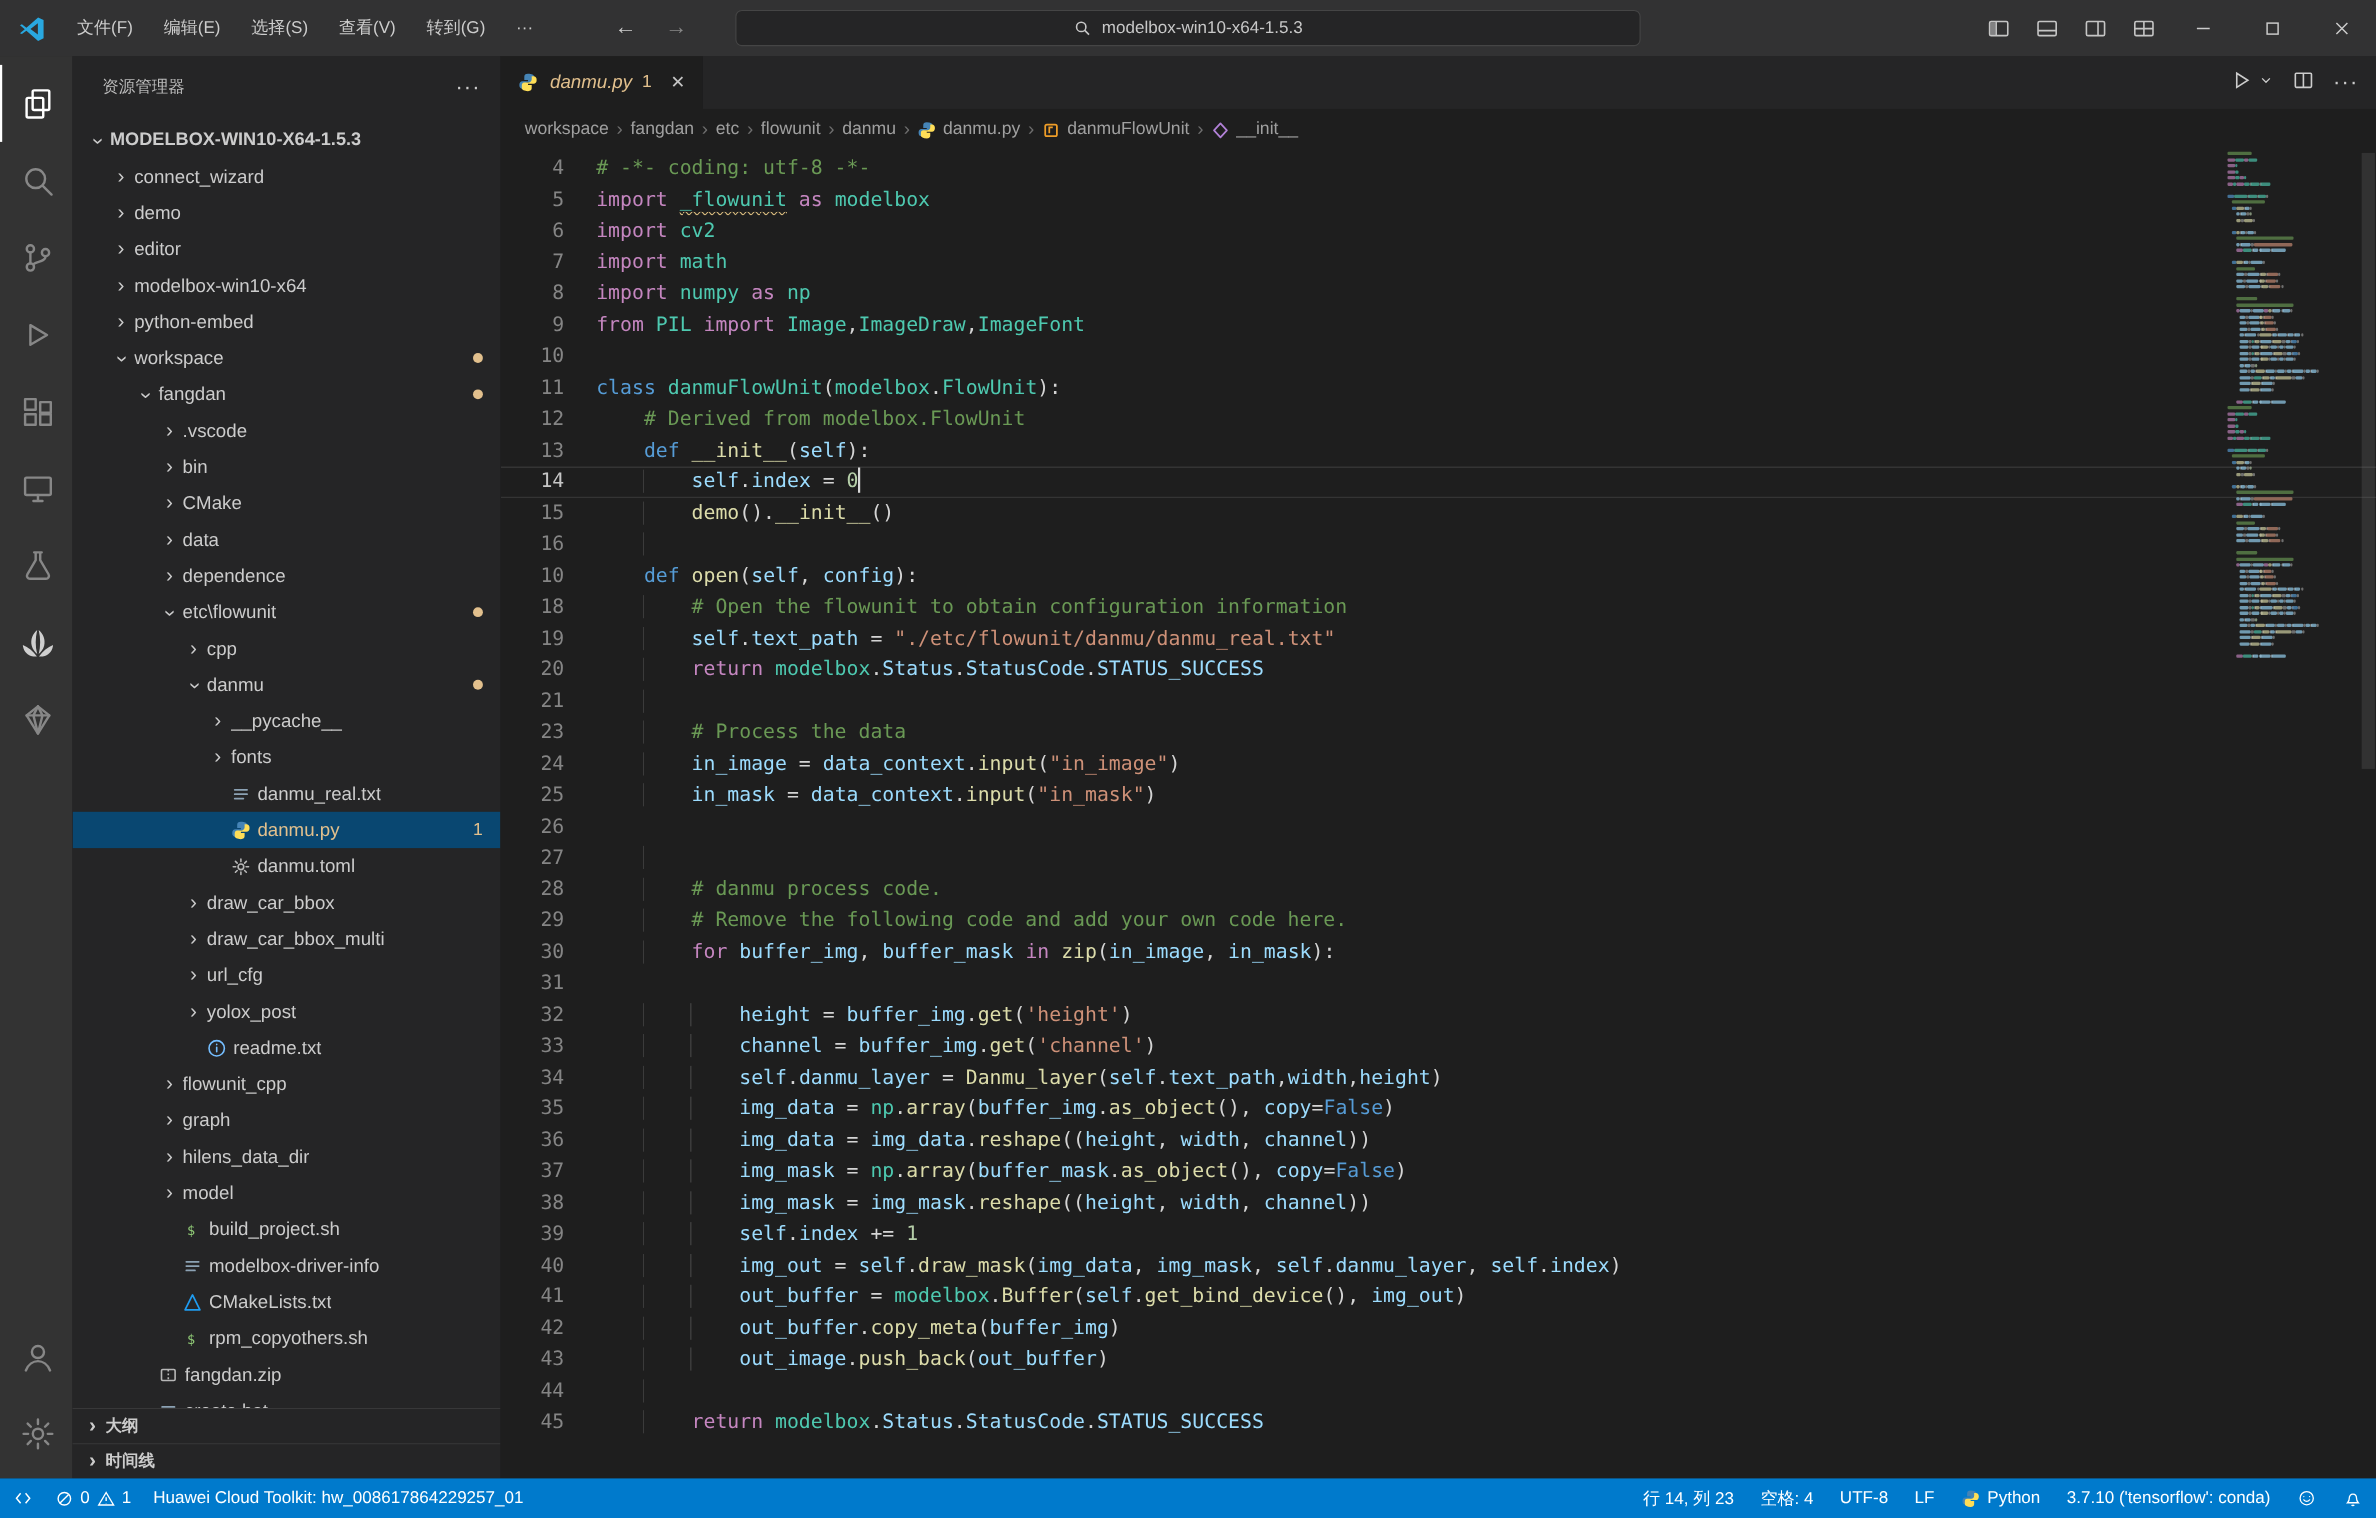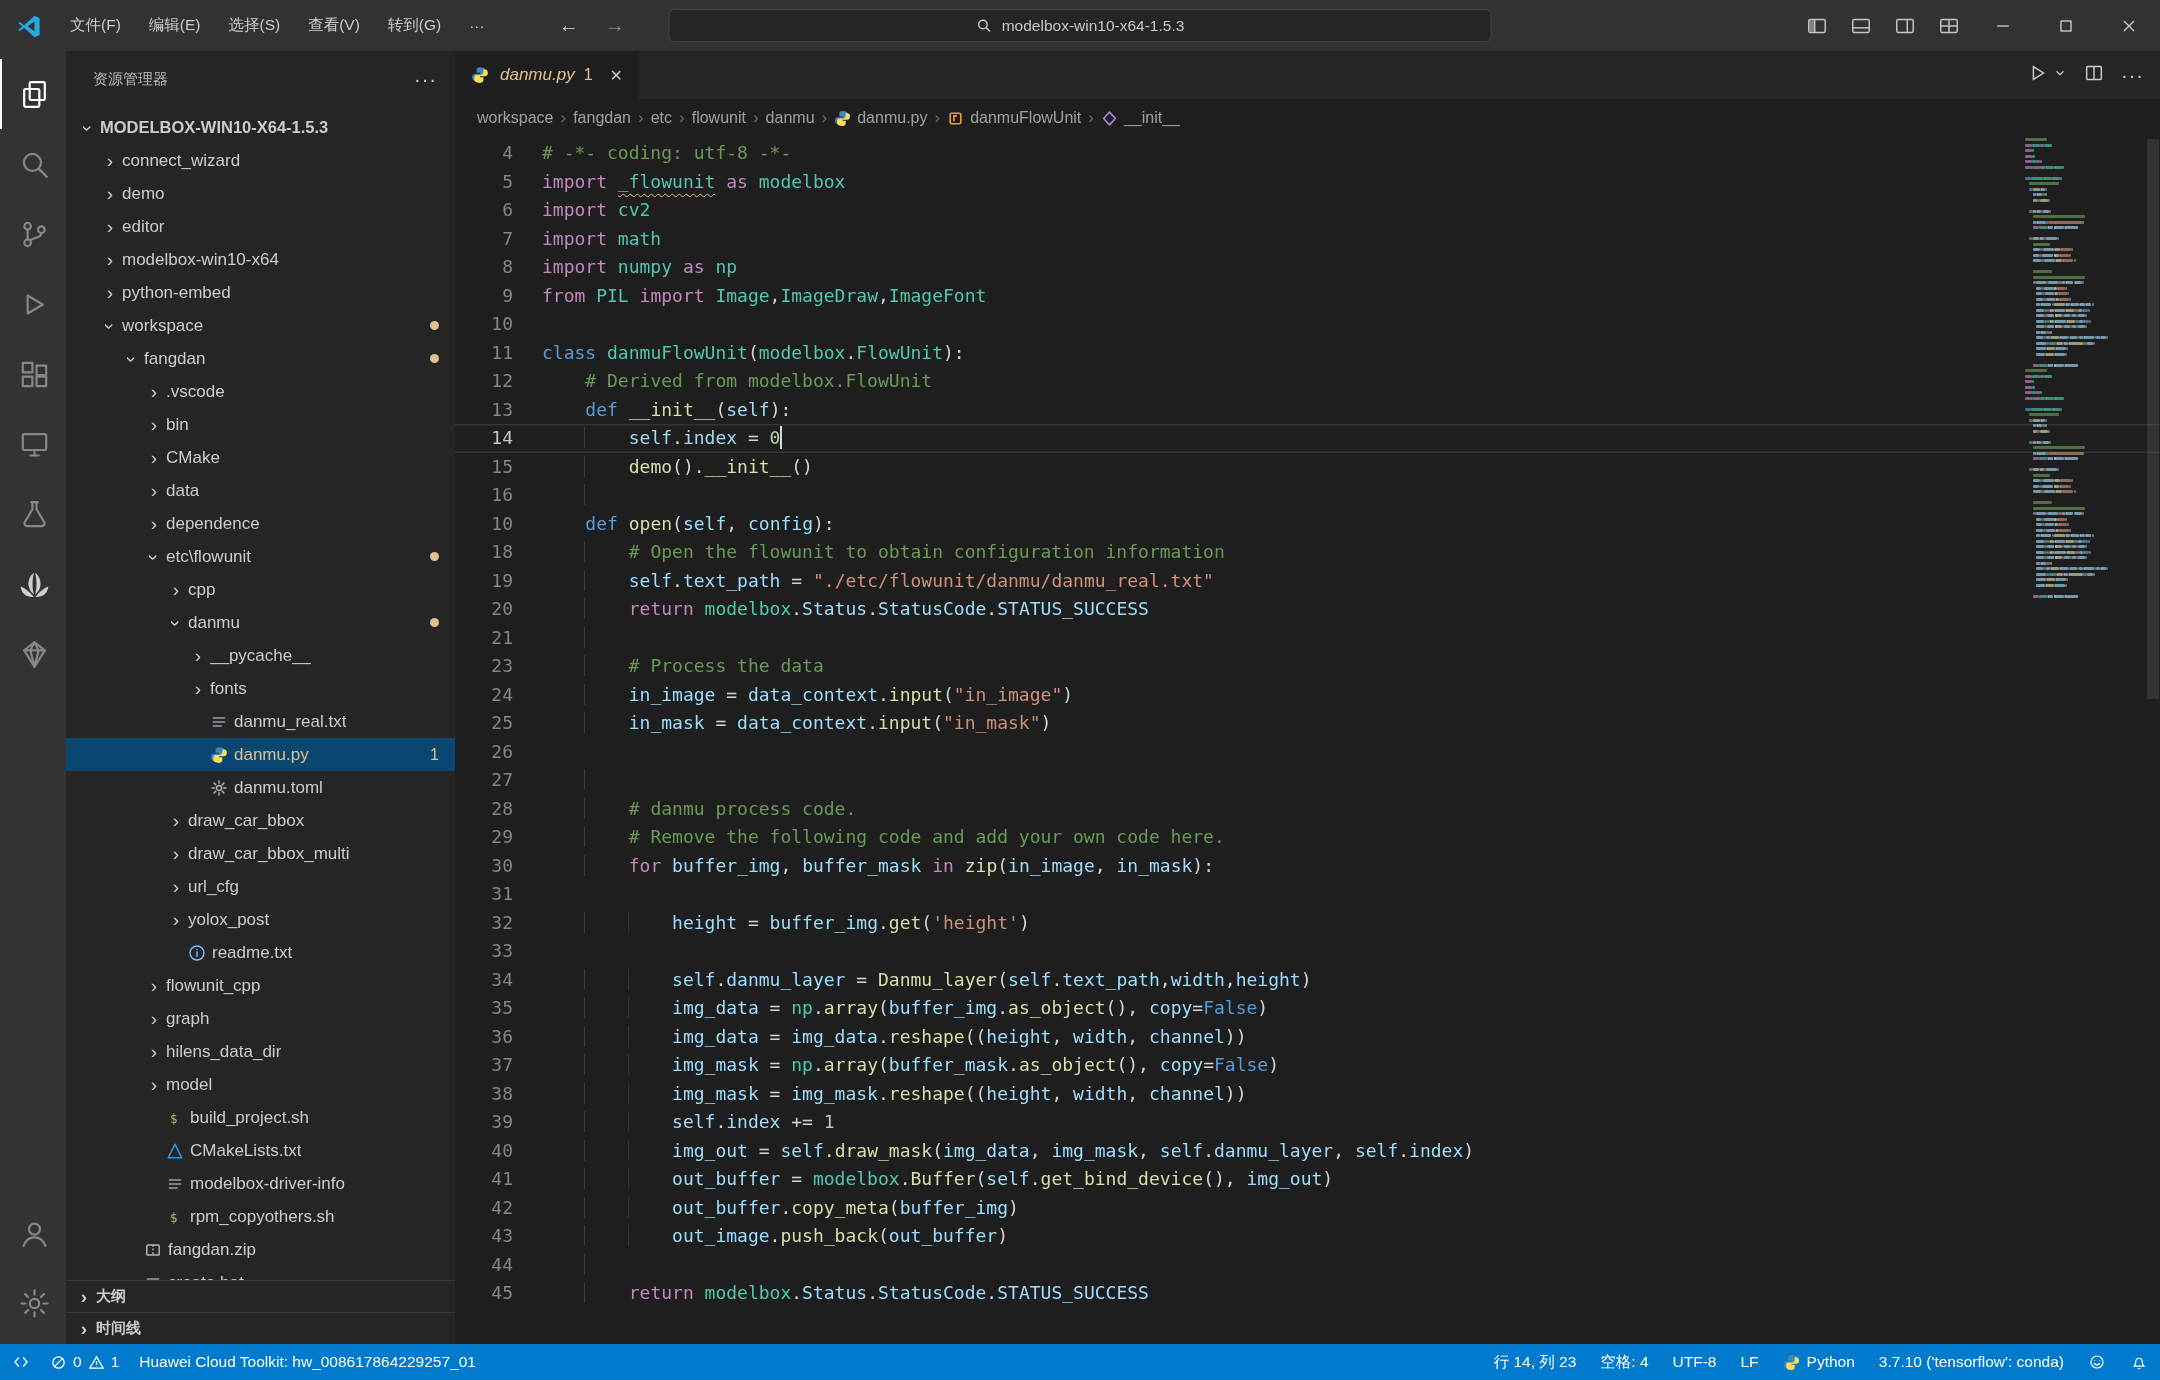--- a/index.html
+++ b/index.html
@@ -405,33 +405,33 @@
           <div class="trow" style="padding-left: 100px;">
             <span class="ficon">
               <svg viewBox="0 0 16 16">
                 <text x="3.5" y="12" fill="#8fc975" font-size="11" font-family="monospace">$</text>
               </svg>
             </span>
             <span class="tlabel">build_project.sh</span>
           </div>
           <div class="trow" style="padding-left: 100px;">
             <span class="ficon">
+              <svg viewBox="0 0 16 16" fill="none" stroke="#8ca2b4" stroke-width="1.4" stroke-linecap="round">
+                <path d="M3 4.5h10M3 8h10M3 11.5h7"></path>
+              </svg>
+            </span>
+            <span class="tlabel">modelbox-driver-info</span>
+          </div>
+          <div class="trow" style="padding-left: 100px;">
+            <span class="ficon">
               <svg viewBox="0 0 16 16" fill="none" stroke="#1f9cf0" stroke-width="1.4" stroke-linejoin="round">
                 <path d="M8 2 2 14h12z"></path>
               </svg>
             </span>
             <span class="tlabel">CMakeLists.txt</span>
-          </div>
-          <div class="trow" style="padding-left: 100px;">
-            <span class="ficon">
-              <svg viewBox="0 0 16 16" fill="none" stroke="#8ca2b4" stroke-width="1.4" stroke-linecap="round">
-                <path d="M3 4.5h10M3 8h10M3 11.5h7"></path>
-              </svg>
-            </span>
-            <span class="tlabel">modelbox-driver-info</span>
           </div>
           <div class="trow" style="padding-left: 100px;">
             <span class="ficon">
               <svg viewBox="0 0 16 16">
                 <text x="3.5" y="12" fill="#8fc975" font-size="11" font-family="monospace">$</text>
               </svg>
             </span>
             <span class="tlabel">rpm_copyothers.sh</span>
           </div>
           <div class="trow" style="padding-left: 78px;">
@@ -570,21 +570,21 @@
             <div class="cl"><span class="ln">23</span><span class="lt"><span class="tk-ws">        </span><span class="tk-com"># Process the data</span></span></div>
             <div class="cl"><span class="ln">24</span><span class="lt"><span class="tk-ws">        </span><span class="tk-var">in_image</span><span class="tk-pun"> = </span><span class="tk-var">data_context</span><span class="tk-pun">.</span><span class="tk-fn">input</span><span class="tk-pun">(</span><span class="tk-str">"in_image"</span><span class="tk-pun">)</span></span></div>
             <div class="cl"><span class="ln">25</span><span class="lt"><span class="tk-ws">        </span><span class="tk-var">in_mask</span><span class="tk-pun"> = </span><span class="tk-var">data_context</span><span class="tk-pun">.</span><span class="tk-fn">input</span><span class="tk-pun">(</span><span class="tk-str">"in_mask"</span><span class="tk-pun">)</span></span></div>
             <div class="cl"><span class="ln">26</span></div>
             <div class="cl"><span class="ln">27</span><span class="lt"><span class="tk-ws">        </span></span></div>
             <div class="cl"><span class="ln">28</span><span class="lt"><span class="tk-ws">        </span><span class="tk-com"># danmu process code.</span></span></div>
             <div class="cl"><span class="ln">29</span><span class="lt"><span class="tk-ws">        </span><span class="tk-com"># Remove the following code and add your own code here.</span></span></div>
             <div class="cl"><span class="ln">30</span><span class="lt"><span class="tk-ws">        </span><span class="tk-kw">for </span><span class="tk-var">buffer_img</span><span class="tk-pun">, </span><span class="tk-var">buffer_mask</span><span class="tk-kw"> in </span><span class="tk-fn">zip</span><span class="tk-pun">(</span><span class="tk-var">in_image</span><span class="tk-pun">, </span><span class="tk-var">in_mask</span><span class="tk-pun">):</span></span></div>
             <div class="cl"><span class="ln">31</span></div>
             <div class="cl"><span class="ln">32</span><span class="lt"><span class="tk-ws">            </span><span class="tk-var">height</span><span class="tk-pun"> = </span><span class="tk-var">buffer_img</span><span class="tk-pun">.</span><span class="tk-fn">get</span><span class="tk-pun">(</span><span class="tk-str">'height'</span><span class="tk-pun">)</span></span></div>
-            <div class="cl"><span class="ln">33</span></div>
+            <div class="cl"><span class="ln">33</span><span class="lt"><span class="tk-ws">            </span><span class="tk-var">channel</span><span class="tk-pun"> = </span><span class="tk-var">buffer_img</span><span class="tk-pun">.</span><span class="tk-fn">get</span><span class="tk-pun">(</span><span class="tk-str">'channel'</span><span class="tk-pun">)</span></span></div>
             <div class="cl"><span class="ln">34</span><span class="lt"><span class="tk-ws">            </span><span class="tk-var">self</span><span class="tk-pun">.</span><span class="tk-var">danmu_layer</span><span class="tk-pun"> = </span><span class="tk-fn">Danmu_layer</span><span class="tk-pun">(</span><span class="tk-var">self</span><span class="tk-pun">.</span><span class="tk-var">text_path</span><span class="tk-pun">,</span><span class="tk-var">width</span><span class="tk-pun">,</span><span class="tk-var">height</span><span class="tk-pun">)</span></span></div>
             <div class="cl"><span class="ln">35</span><span class="lt"><span class="tk-ws">            </span><span class="tk-var">img_data</span><span class="tk-pun"> = </span><span class="tk-cls">np</span><span class="tk-pun">.</span><span class="tk-fn">array</span><span class="tk-pun">(</span><span class="tk-var">buffer_img</span><span class="tk-pun">.</span><span class="tk-fn">as_object</span><span class="tk-pun">(), </span><span class="tk-var">copy</span><span class="tk-pun">=</span><span class="tk-def">False</span><span class="tk-pun">)</span></span></div>
             <div class="cl"><span class="ln">36</span><span class="lt"><span class="tk-ws">            </span><span class="tk-var">img_data</span><span class="tk-pun"> = </span><span class="tk-var">img_data</span><span class="tk-pun">.</span><span class="tk-fn">reshape</span><span class="tk-pun">((</span><span class="tk-var">height</span><span class="tk-pun">, </span><span class="tk-var">width</span><span class="tk-pun">, </span><span class="tk-var">channel</span><span class="tk-pun">))</span></span></div>
             <div class="cl"><span class="ln">37</span><span class="lt"><span class="tk-ws">            </span><span class="tk-var">img_mask</span><span class="tk-pun"> = </span><span class="tk-cls">np</span><span class="tk-pun">.</span><span class="tk-fn">array</span><span class="tk-pun">(</span><span class="tk-var">buffer_mask</span><span class="tk-pun">.</span><span class="tk-fn">as_object</span><span class="tk-pun">(), </span><span class="tk-var">copy</span><span class="tk-pun">=</span><span class="tk-def">False</span><span class="tk-pun">)</span></span></div>
             <div class="cl"><span class="ln">38</span><span class="lt"><span class="tk-ws">            </span><span class="tk-var">img_mask</span><span class="tk-pun"> = </span><span class="tk-var">img_mask</span><span class="tk-pun">.</span><span class="tk-fn">reshape</span><span class="tk-pun">((</span><span class="tk-var">height</span><span class="tk-pun">, </span><span class="tk-var">width</span><span class="tk-pun">, </span><span class="tk-var">channel</span><span class="tk-pun">))</span></span></div>
             <div class="cl"><span class="ln">39</span><span class="lt"><span class="tk-ws">            </span><span class="tk-var">self</span><span class="tk-pun">.</span><span class="tk-var">index</span><span class="tk-pun"> += </span><span class="tk-num">1</span></span></div>
             <div class="cl"><span class="ln">40</span><span class="lt"><span class="tk-ws">            </span><span class="tk-var">img_out</span><span class="tk-pun"> = </span><span class="tk-var">self</span><span class="tk-pun">.</span><span class="tk-fn">draw_mask</span><span class="tk-pun">(</span><span class="tk-var">img_data</span><span class="tk-pun">, </span><span class="tk-var">img_mask</span><span class="tk-pun">, </span><span class="tk-var">self</span><span class="tk-pun">.</span><span class="tk-var">danmu_layer</span><span class="tk-pun">, </span><span class="tk-var">self</span><span class="tk-pun">.</span><span class="tk-var">index</span><span class="tk-pun">)</span></span></div>
             <div class="cl"><span class="ln">41</span><span class="lt"><span class="tk-ws">            </span><span class="tk-var">out_buffer</span><span class="tk-pun"> = </span><span class="tk-cls">modelbox</span><span class="tk-pun">.</span><span class="tk-fn">Buffer</span><span class="tk-pun">(</span><span class="tk-var">self</span><span class="tk-pun">.</span><span class="tk-fn">get_bind_device</span><span class="tk-pun">(), </span><span class="tk-var">img_out</span><span class="tk-pun">)</span></span></div>
             <div class="cl"><span class="ln">42</span><span class="lt"><span class="tk-ws">            </span><span class="tk-var">out_buffer</span><span class="tk-pun">.</span><span class="tk-fn">copy_meta</span><span class="tk-pun">(</span><span class="tk-var">buffer_img</span><span class="tk-pun">)</span></span></div>
             <div class="cl"><span class="ln">43</span><span class="lt"><span class="tk-ws">            </span><span class="tk-var">out_image</span><span class="tk-pun">.</span><span class="tk-fn">push_back</span><span class="tk-pun">(</span><span class="tk-var">out_buffer</span><span class="tk-pun">)</span></span></div>

